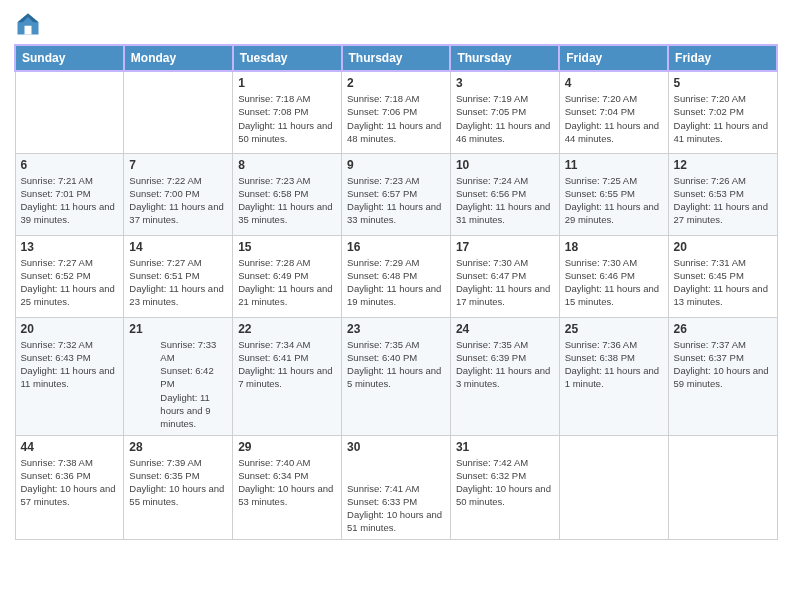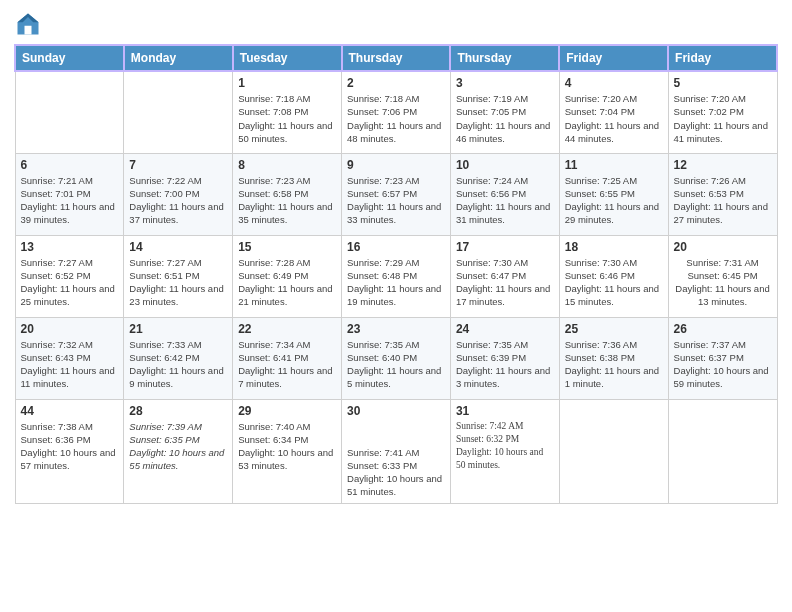--- a/index.html
+++ b/index.html
@@ -239,35 +239,35 @@
 Daylight: 11 hours and 17 minutes.</div>
           </td>
           <td>
             <span class="day-num">18</span>
             <div class="day-info" style="white-space: pre-line;">Sunrise: 7:30 AM
 Sunset: 6:46 PM
 Daylight: 11 hours and 15 minutes.</div>
           </td>
           <td>
             <span class="day-num">20</span>
-            <div class="day-info" style="white-space: pre-line; text-align: center;">Sunrise: 7:31 AM
+            <div class="day-info" style="white-space: pre-line;">Sunrise: 7:31 AM
 Sunset: 6:45 PM
 Daylight: 11 hours and 13 minutes.</div>
           </td>
         </tr>
         <tr>
           <td>
             <span class="day-num">20</span>
             <div class="day-info" style="white-space: pre-line;">Sunrise: 7:32 AM
 Sunset: 6:43 PM
 Daylight: 11 hours and 11 minutes.</div>
           </td>
           <td>
             <span class="day-num">21</span>
-            <div class="day-info" style="white-space: pre-line;">Sunrise: 7:33 AM
+            <div class="day-info" style="white-space: pre-line; margin-left: 31px;">Sunrise: 7:33 AM
 Sunset: 6:42 PM
 Daylight: 11 hours and 9 minutes.</div>
           </td>
           <td>
             <span class="day-num">22</span>
             <div class="day-info" style="white-space: pre-line;">Sunrise: 7:34 AM
 Sunset: 6:41 PM
 Daylight: 11 hours and 7 minutes.</div>
           </td>
           <td>
@@ -297,39 +297,39 @@
         </tr>
         <tr>
           <td>
             <span class="day-num">44</span>
             <div class="day-info" style="white-space: pre-line;">Sunrise: 7:38 AM
 Sunset: 6:36 PM
 Daylight: 10 hours and 57 minutes.</div>
           </td>
           <td>
             <span class="day-num">28</span>
-            <div class="day-info" style="white-space: pre-line; font-style: italic;">Sunrise: 7:39 AM
+            <div class="day-info" style="white-space: pre-line;">Sunrise: 7:39 AM
 Sunset: 6:35 PM
 Daylight: 10 hours and 55 minutes.</div>
           </td>
           <td>
             <span class="day-num">29</span>
             <div class="day-info" style="white-space: pre-line;">Sunrise: 7:40 AM
 Sunset: 6:34 PM
 Daylight: 10 hours and 53 minutes.</div>
           </td>
           <td>
             <span class="day-num">30</span>
             <div class="day-info" style="white-space: pre-line; margin-top: 28px;">Sunrise: 7:41 AM
 Sunset: 6:33 PM
 Daylight: 10 hours and 51 minutes.</div>
           </td>
           <td>
             <span class="day-num">31</span>
-            <div class="day-info" style="white-space: pre-line; font-family: Liberation Serif, serif;">Sunrise: 7:42 AM
+            <div class="day-info" style="white-space: pre-line;">Sunrise: 7:42 AM
 Sunset: 6:32 PM
 Daylight: 10 hours and 50 minutes.</div>
           </td>
           <td class="empty"></td>
           <td class="empty"></td>
         </tr>
       </tbody>
   </table>
 </div>
 

